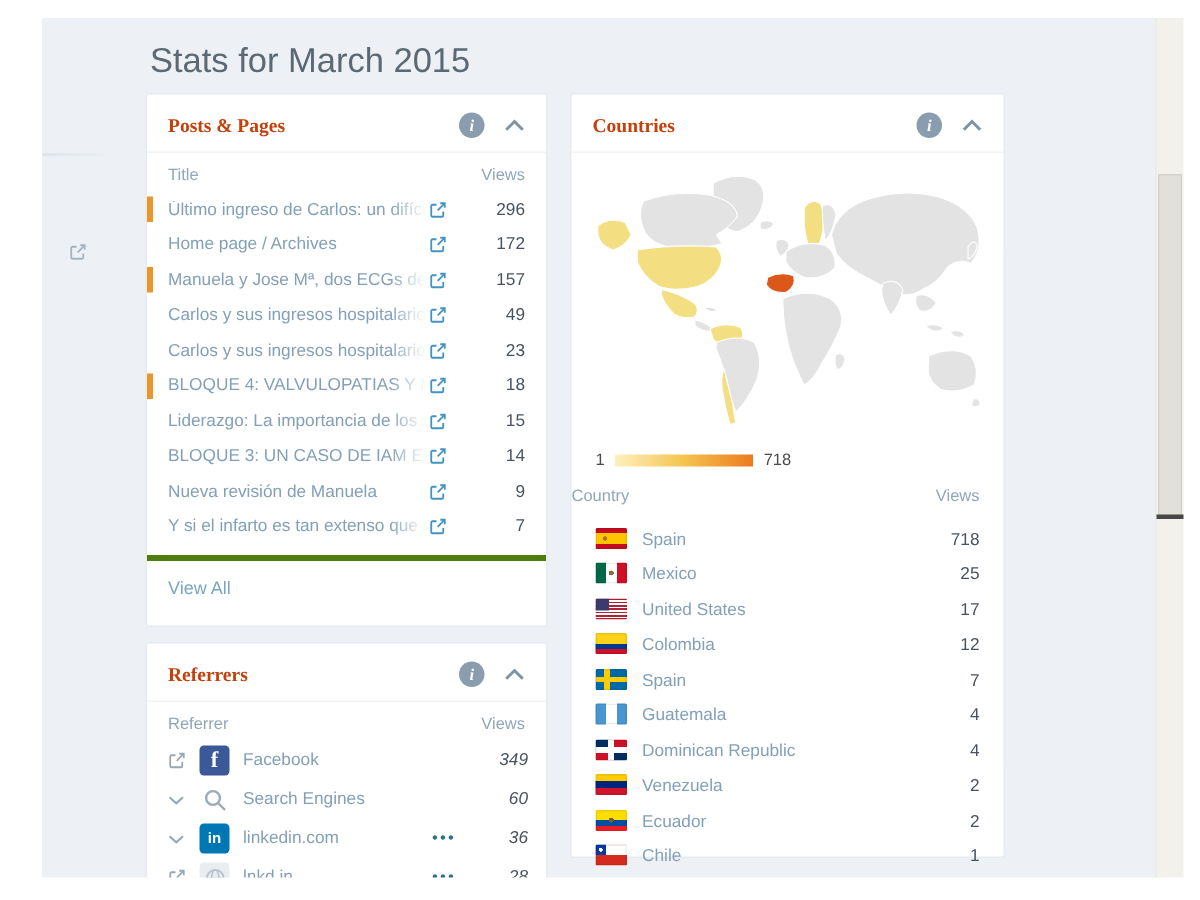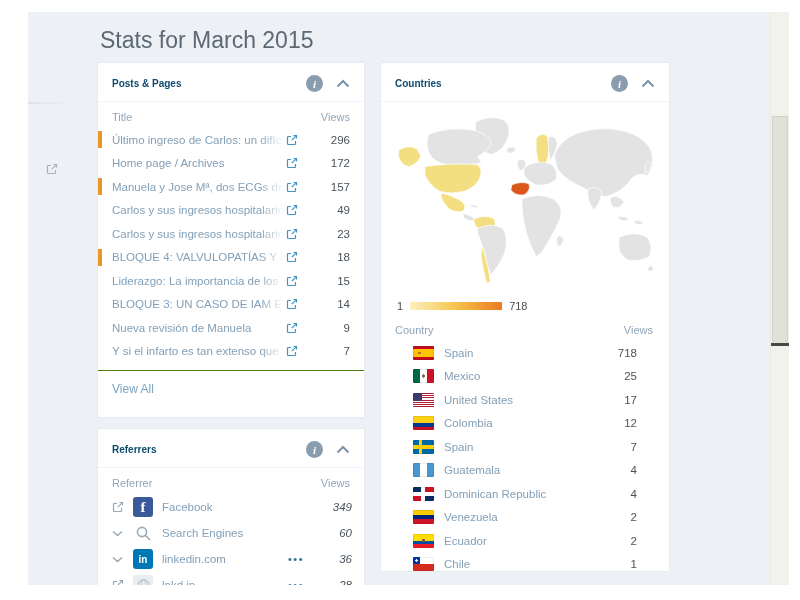--- a/index.html
+++ b/index.html
@@ -15,40 +15,40 @@
                     background:linear-gradient(90deg,#dde3e8,rgba(221,227,232,0)); }
   .margin-ext { position:absolute; left:18px; top:149px; color:#a7b2bc; }
 
   .card { position:absolute; background:#fff; border:1px solid #e6ebef; border-radius:2px; }
   #posts-card      { left:69px;  top:50px;  width:268px; height:356px; }
   #referrers-card  { left:69px;  top:416px; width:268px; height:172px; }
   #countries-card  { left:352px; top:50px;  width:290px; height:510px; }
 
   .panel-head { display:flex; align-items:center; padding:12px 14px 9px;
                 border-bottom:1px solid #f0f4f7; }
-  .panel-title { font-size:10px; font-weight:bold; color:#0c4a6e; flex:1; }
+  .panel-title { font-size:13px; font-weight:bold; color:#c2410c; flex:1;font-family:Liberation Serif, serif; }
   .info-icon { width:17px; height:17px; border-radius:50%; background:#8a9dae; color:#fff;
                display:flex; align-items:center; justify-content:center; margin-right:13px;
                font-size:11px; font-weight:bold; font-family:"Liberation Serif",serif; font-style:italic; }
   .info-icon::after { content:'i'; }
   .chev { color:#7d93a6; display:flex; }
 
   .col-head { display:flex; padding:9px 14px 5px; font-size:11px; color:#90a6b9; }
   .col-head .grow { flex:1; }
 
   
   .p-row { position:relative; display:flex; align-items:center; height:23.5px;
            padding:0 14px; font-size:11.5px; }
   .mark { position:absolute; left:0; top:3px; width:4px; height:17px; background:#ea9629; }
   .p-title { width:174px; white-space:nowrap; overflow:hidden; color:#83a0b8; text-decoration:none;
              -webkit-mask-image:linear-gradient(90deg,#000 148px,transparent 172px);
              mask-image:linear-gradient(90deg,#000 148px,transparent 172px); }
   .ext-icon { color:#4292c2; display:flex; }
   .p-views { flex:1; text-align:right; color:#49535c; }
-  .view-all { display:block; border-top:1px solid #4d7c0f; margin-top:7px; padding:11px 14px;
+  .view-all { display:block; border-top:4px solid #4d7c0f; margin-top:7px; padding:11px 14px;
               font-size:12px; color:#79a5c4; text-decoration:none; }
 
   
   .r-row { display:flex; align-items:center; height:26px; padding:0 12px; font-size:11.5px; }
   .lead { width:15px; color:#97a8b4; margin-right:8px; display:flex; justify-content:center; }
   .site-icon { width:20px; height:20px; border-radius:3px; margin-right:9px;
                display:flex; align-items:center; justify-content:center; flex:none; }
   .site-facebook { background:#3b5998; color:#fff; font-weight:bold; font-size:15px;
                    font-family:"Liberation Serif",serif; }
   .site-facebook::after { content:'f'; }
@@ -58,21 +58,21 @@
   .site-globe { background:#e9edf0; color:#b4bfc8; }
   .r-name { flex:1; color:#83a0b8; text-decoration:none; }
   .dots { color:#2c6f8e; font-size:11px; letter-spacing:1.5px; margin-right:16px; }
   .dots::after { content:'•••'; }
   .r-views { width:32px; text-align:right; color:#49535c;font-style:italic; }
 
   
   .map-wrap { padding:10px 13px 0; }
   .scale { display:flex; align-items:center; gap:7px; padding:6px 16px 3px; font-size:11px; color:#4a4a4a; }
   .scale-bar { width:92px; height:8px; background:linear-gradient(90deg,#fdf0c0,#f5c44e,#ec7a1f); }
-  .c-row { display:flex; align-items:center; height:23.5px; padding:0 32px; font-size:11.5px; }
+  .c-row { display:flex; align-items:flex-end; height:23.5px; padding:0 16px; font-size:11.5px; }
   .flag { width:21px; height:14px; margin-right:10px; flex:none; border-radius:1px;
           box-shadow:inset 0 0 0 1px rgba(0,0,0,.07); background-color:#ddd; }
   .c-name { flex:1; color:#83a0b8; }
   .c-views { color:#49535c; }
 
   .flag-es { background:
       radial-gradient(circle at 31% 50%, #ad7a23 0 1.4px, rgba(0,0,0,0) 1.5px),
       linear-gradient(180deg,#c60b1e 0 22%,#ffc400 22% 78%,#c60b1e 78%); }
   .flag-mx { background:
       radial-gradient(circle at 50% 50%, #8a6d3b 0 1.6px, rgba(0,0,0,0) 1.7px),
@@ -400,21 +400,21 @@
           <path d="M222,124 Q238,117 250,124 Q256,133 252,143 Q241,149 230,146 Q220,139 222,129 Z"></path>
           <path d="M252,152 q4,0 4,4 q-3,3 -6,0 Z"></path>
         </g>
       </svg>
     </div>
     <div class="scale">
       <span>1</span>
       <span class="scale-bar"></span>
       <span>718</span>
     </div>
-    <div class="col-head" style="padding-left:14px;padding-right:16px">
+    <div class="col-head" style="padding-left:0;padding-right:16px">
       <span>Country</span>
       <span class="grow"></span>
       <span>Views</span>
     </div>
     <div id="country-rows">
   <div class="c-row">
     <span class="flag flag-es"></span>
     <span class="c-name">Spain</span>
     <span class="c-views">718</span>
   </div>

